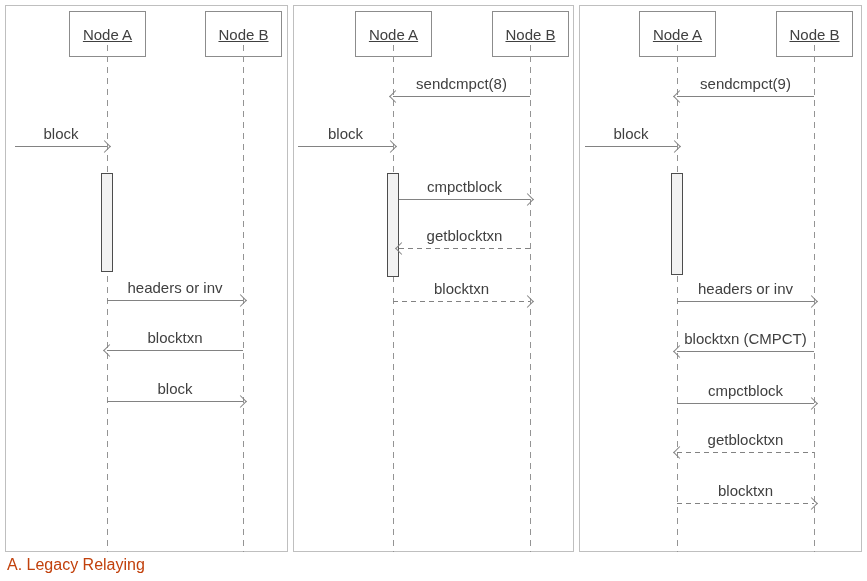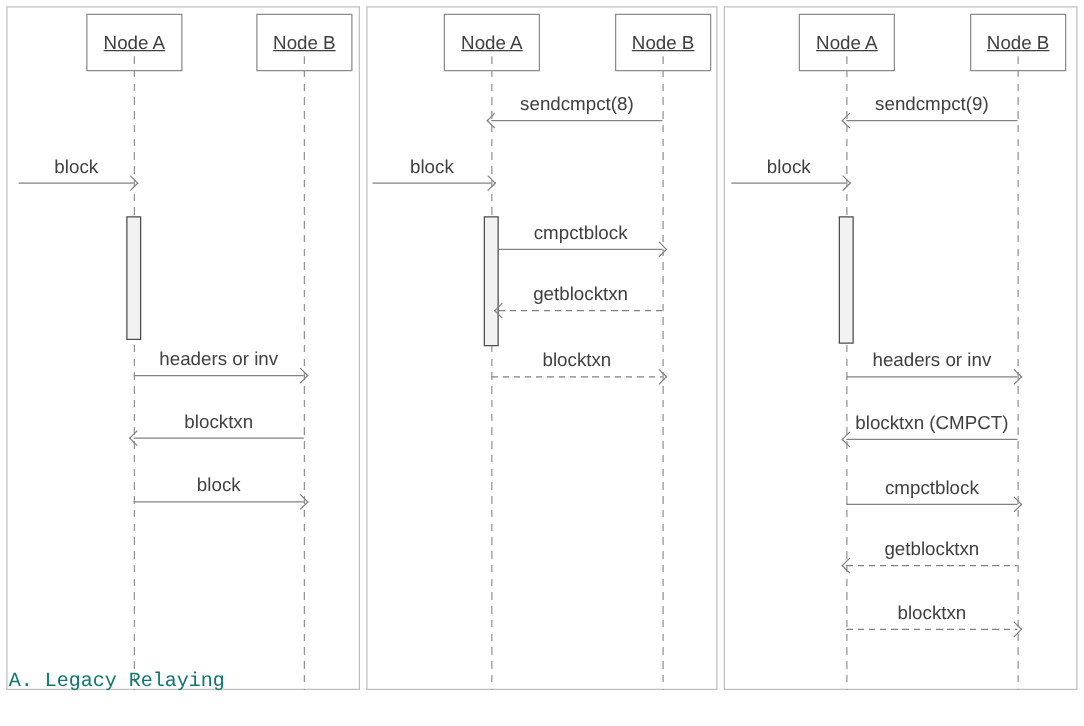--- a/index.html
+++ b/index.html
@@ -46,21 +46,21 @@
   }
   .msg-head.right {
     right:-2px; border-top:1px solid #828282; border-right:1px solid #828282;
     transform:rotate(45deg);
   }
   .msg-head.left {
     left:-2px; border-top:1px solid #828282; border-left:1px solid #828282;
     transform:rotate(-45deg);
   }
 
-  .caption { position:absolute; top:536px; font-size:16px; color:#0f766e; white-space:nowrap;font-family:Liberation Mono, monospace; }
+  .caption { position:absolute; top:556px; font-size:16px; color:#c2410c; white-space:nowrap; }
   .caption.a { left:7px; }
   .caption.b { left:295px; }
   .caption.c { left:581px; }
 </style>
 </head>
 <body>
 
 <div class="canvas">
 
   <div class="panel a"></div>

